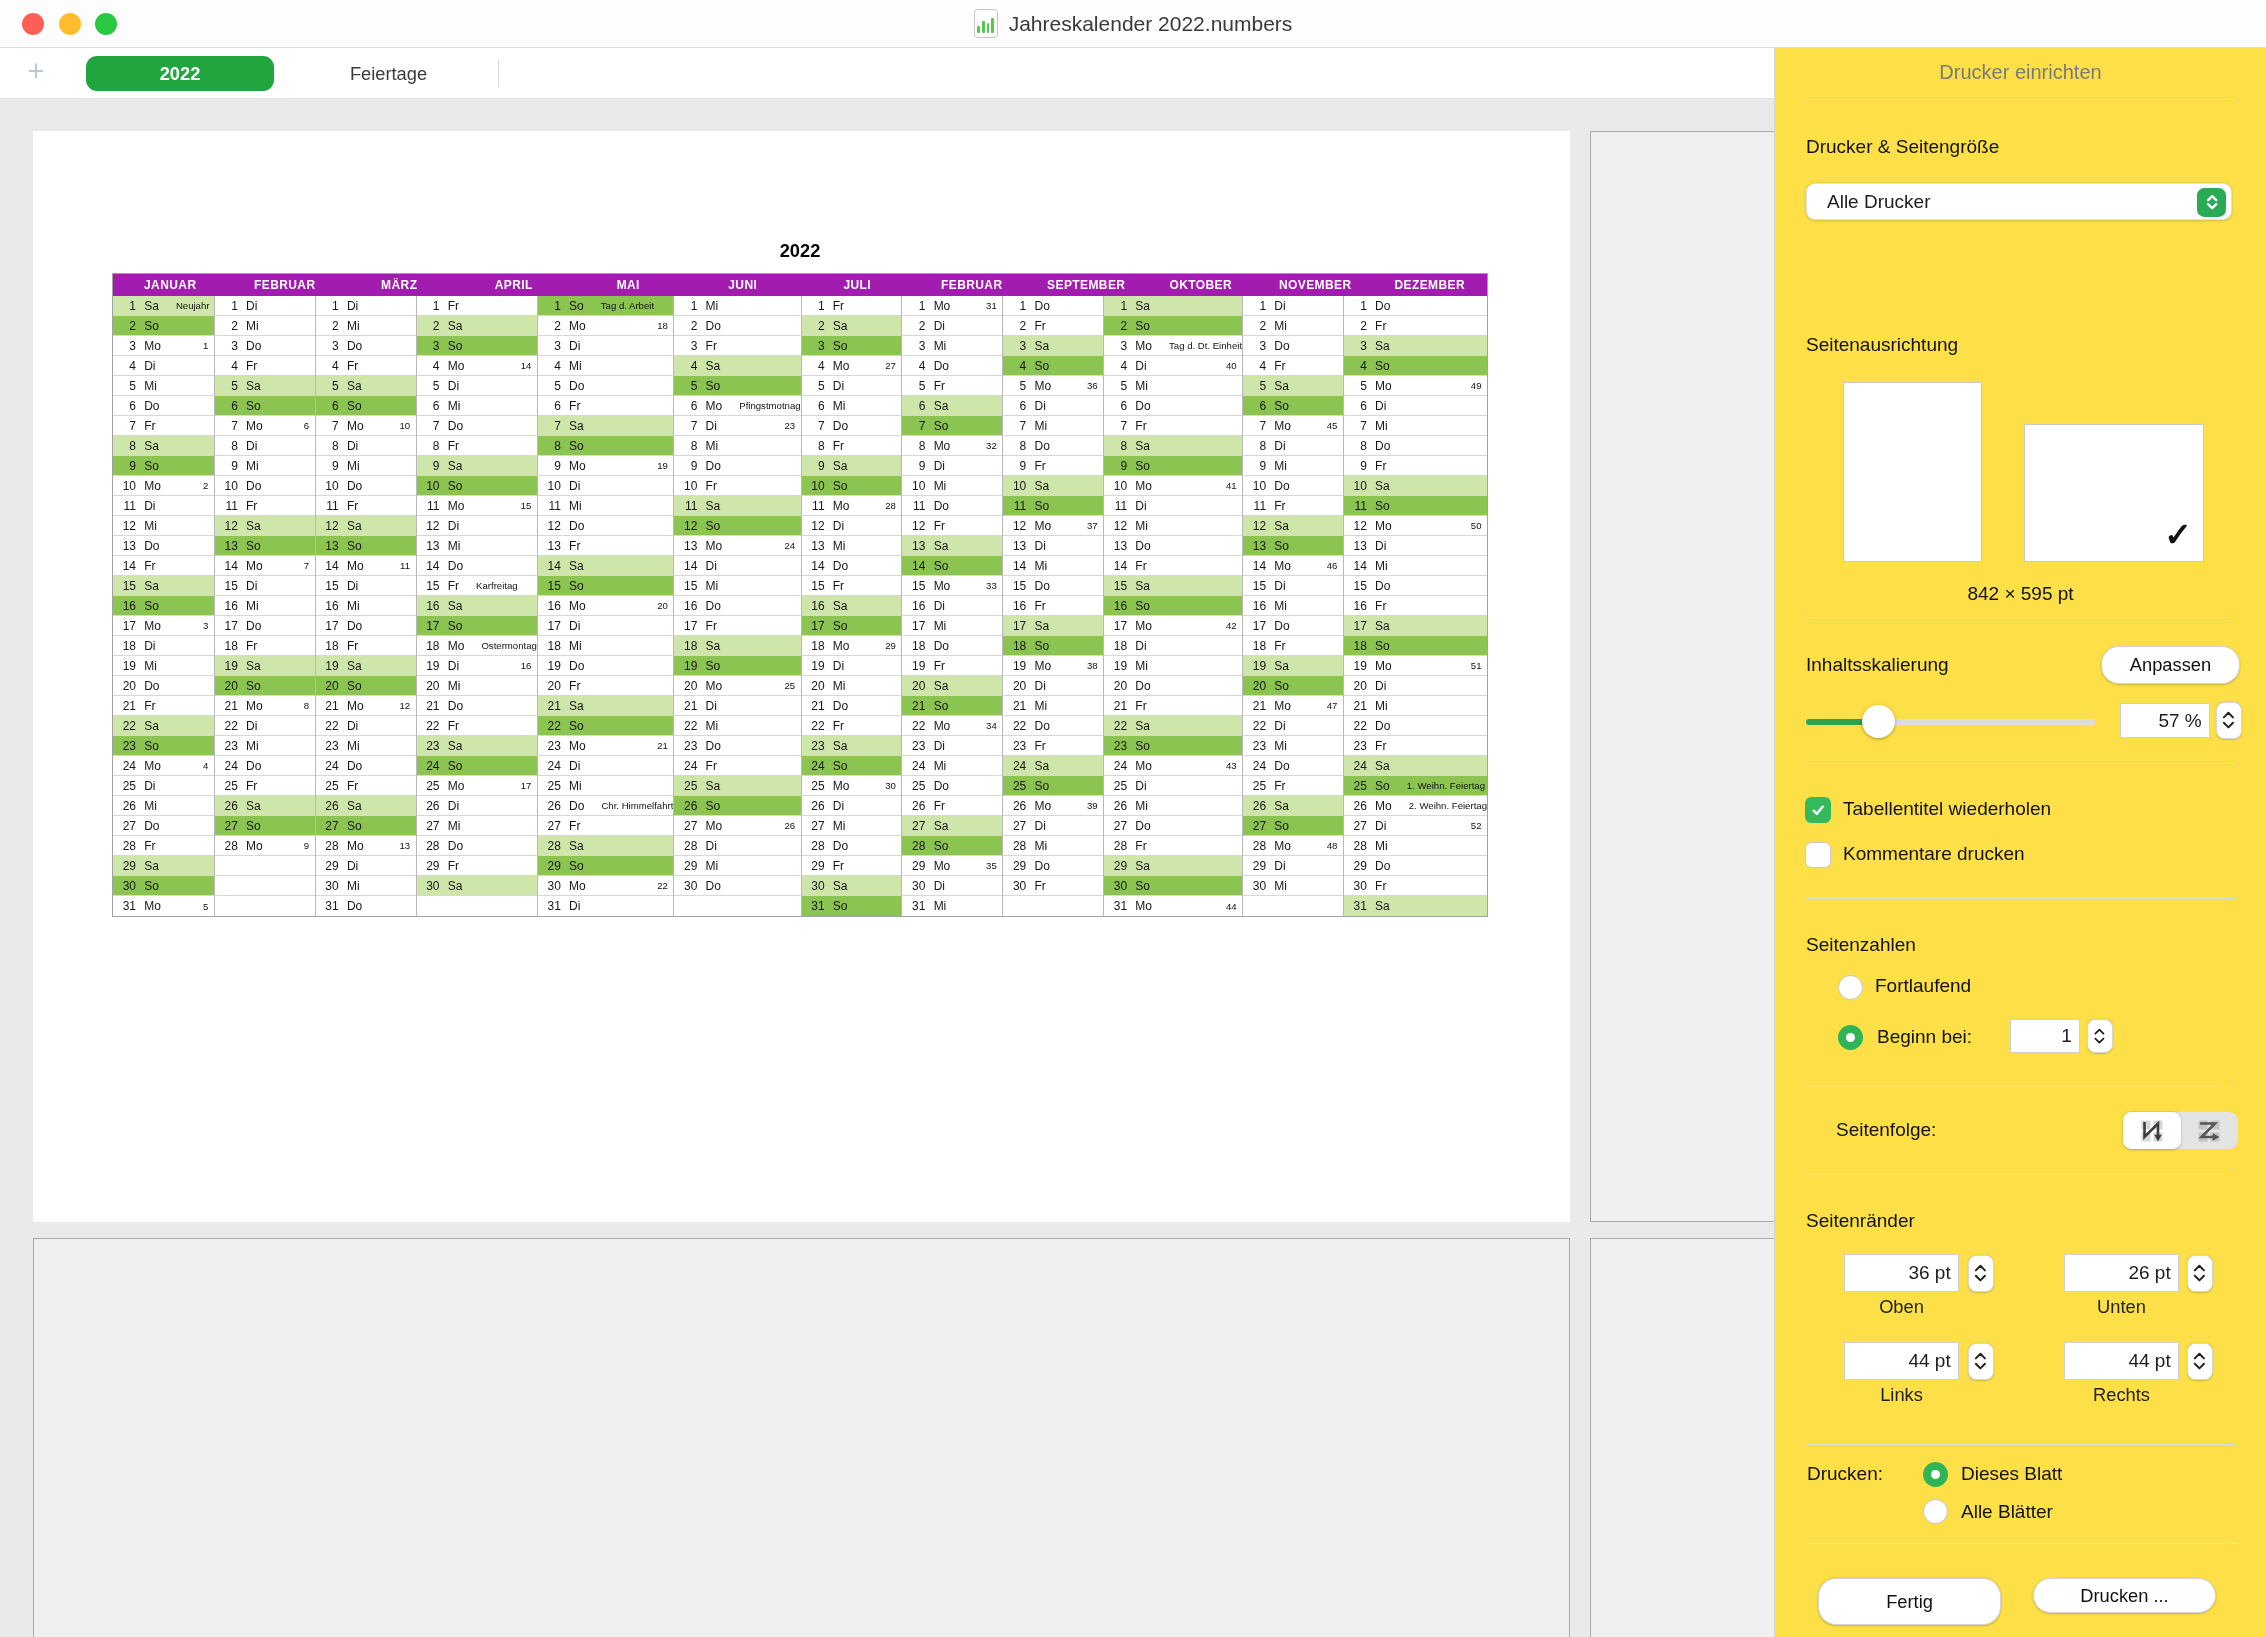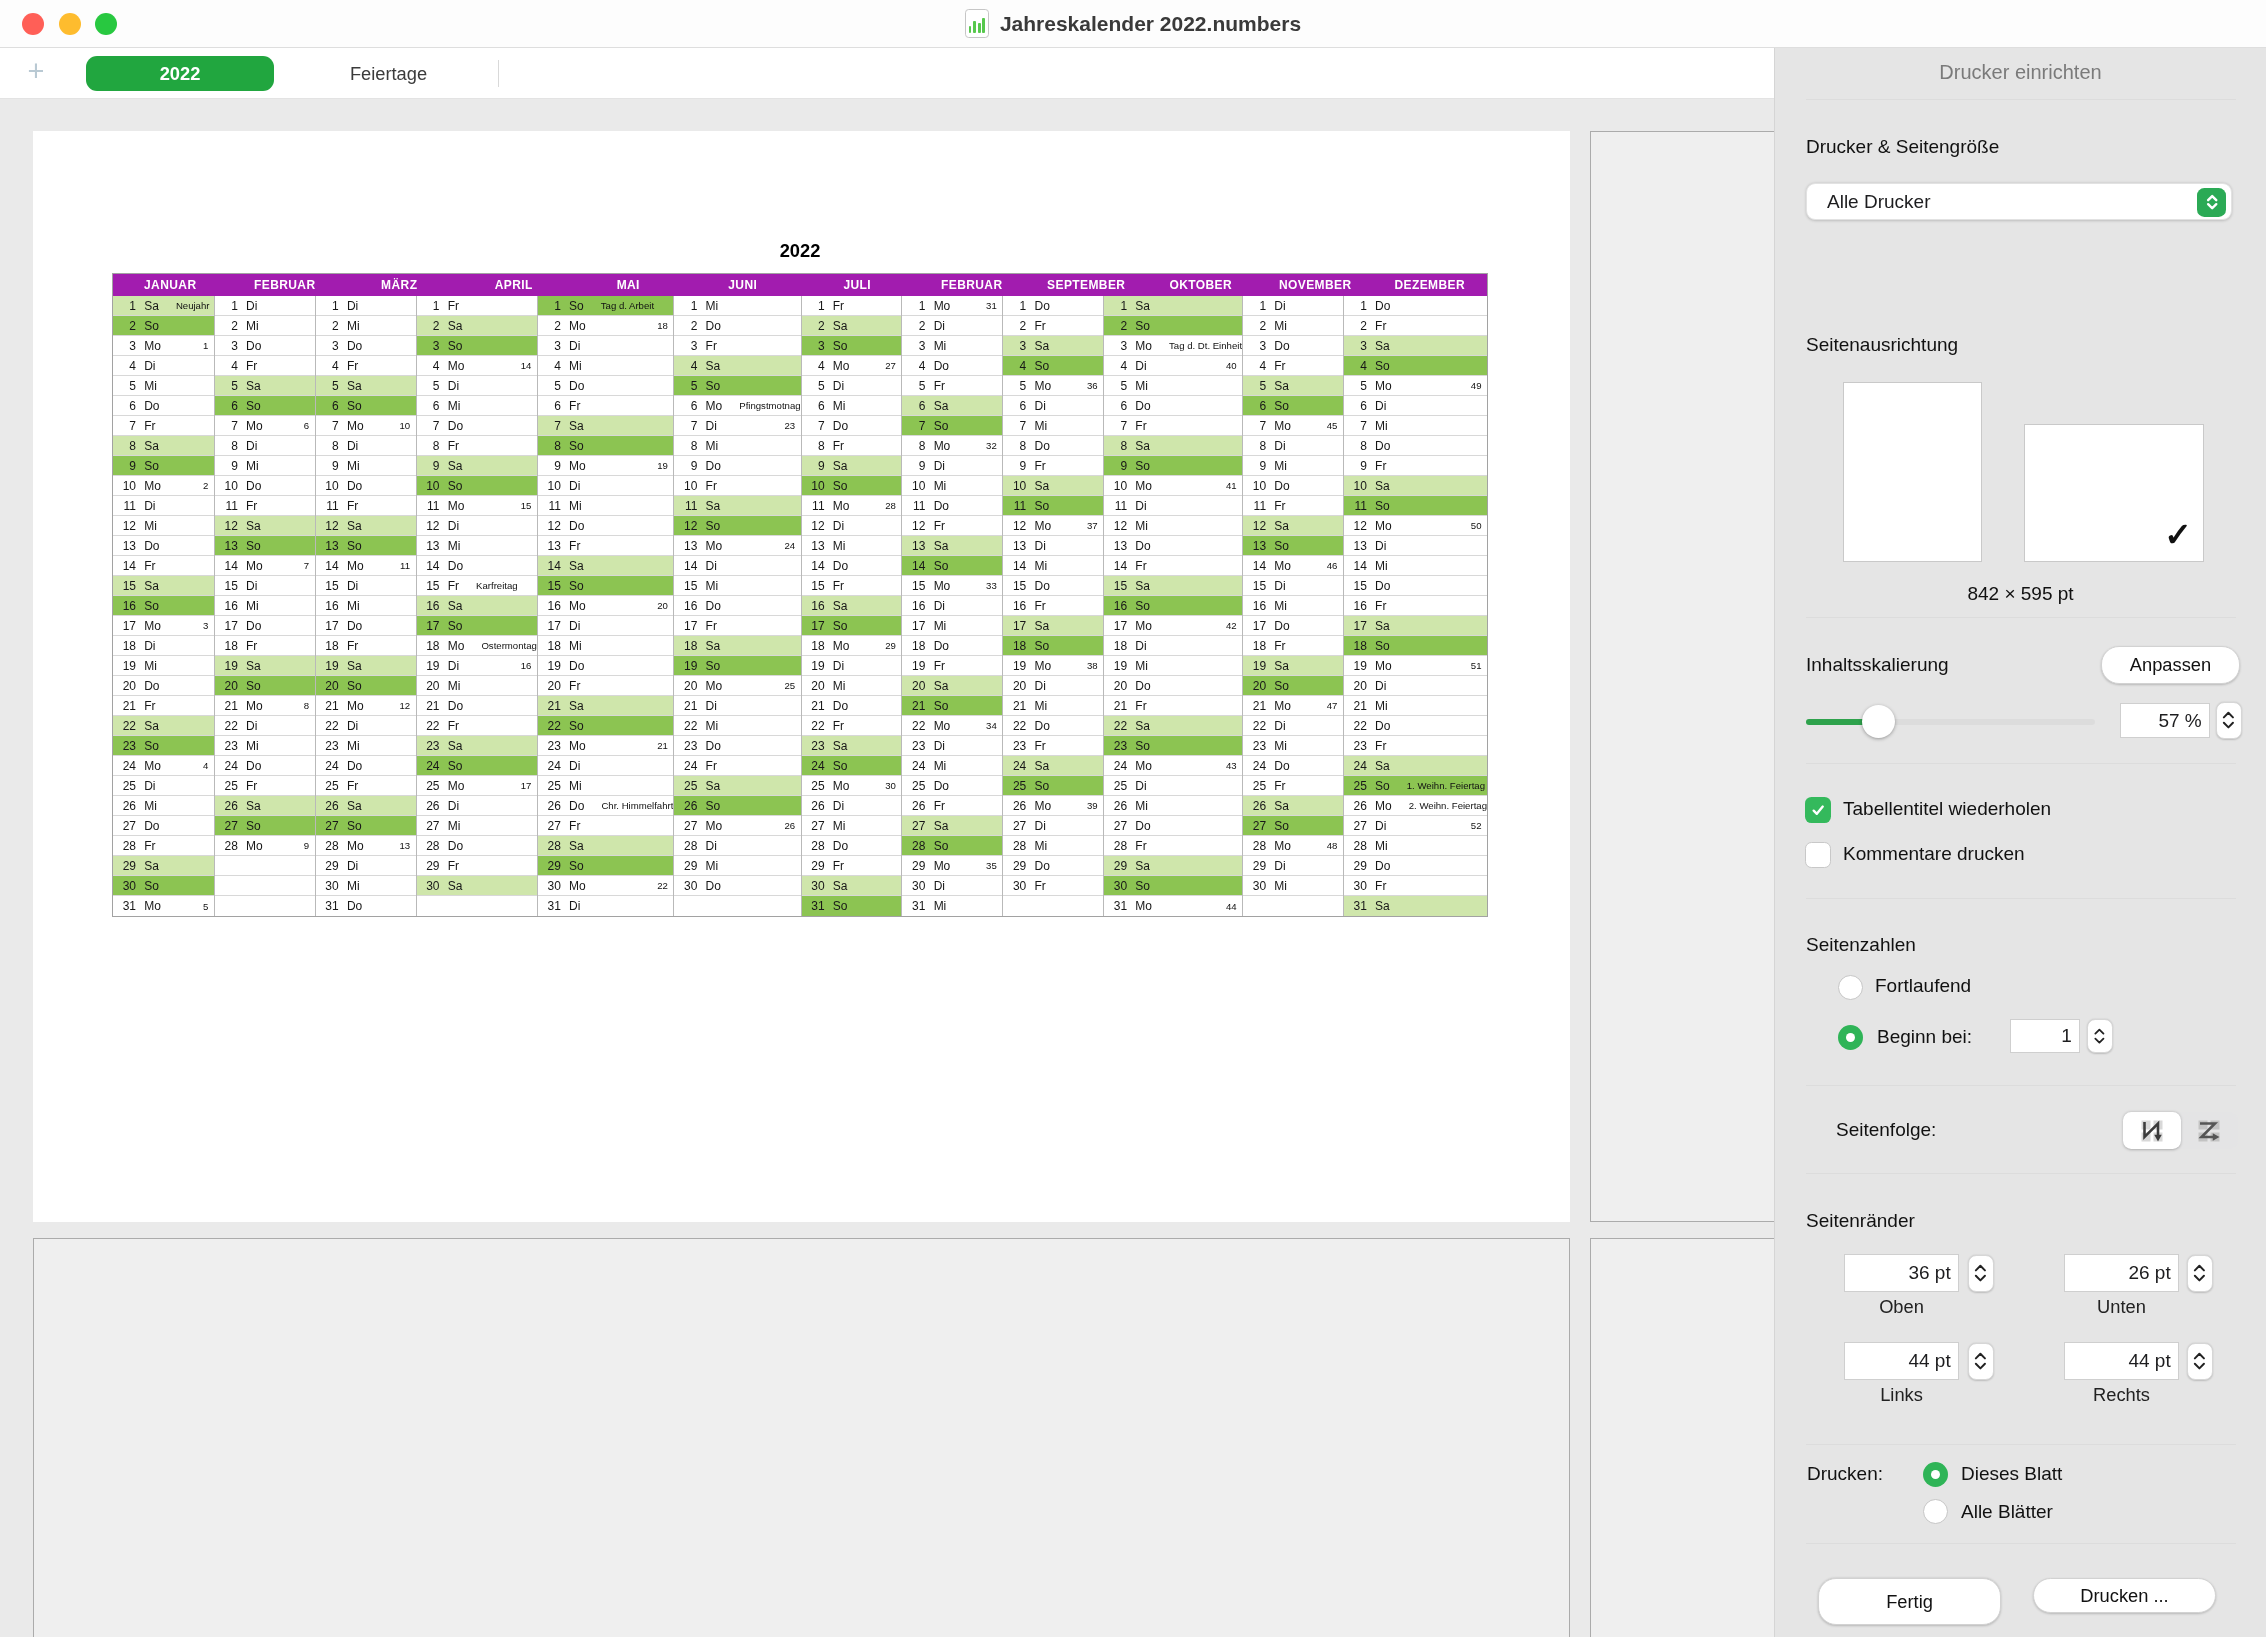--- a/index.html
+++ b/index.html
@@ -5,21 +5,21 @@
   html,body{margin:0;padding:0;background:#fff;}
   *{box-sizing:border-box;}
   .window{position:relative;width:2266px;height:1637px;overflow:hidden;
           font-family:"Liberation Sans",sans-serif;color:#1d1d1f;background:#fff;}
 
   
   .titlebar{position:absolute;left:0;top:0;width:2266px;height:48px;background:#fdfdfd;
             border-bottom:0.9px solid #dedede;display:flex;align-items:center;justify-content:center;}
   .traffic{position:absolute;left:22px;top:12.8px;display:flex;gap:14.6px;}
   .tl{width:22px;height:22px;border-radius:50%;}
-  .doc-title{display:flex;align-items:center;gap:11px;font-size:21px;font-weight:bold;color:#3a3a3a;}
+  .doc-title{display:flex;align-items:center;gap:11px;font-size:21px;font-weight:normal;color:#3a3a3a;}
   .numbers-icon{width:24px;height:29px;background:#fff;border:0.9px solid #c6c6c6;border-radius:3.7px;
                 position:relative;display:flex;align-items:flex-end;justify-content:center;gap:1.8px;padding:3.7px 2.7px;}
   .numbers-icon i{display:block;width:3.7px;background:#57c84d;border-radius:0.9px;}
 
   
   .tabbar{position:absolute;left:0;top:48px;width:1774px;height:51px;background:#fff;border-bottom:0.9px solid #e3e3e3;}
   .add-tab{position:absolute;left:27.4px;top:7.3px;font-size:29px;color:#b9c9d3;font-weight:300;}
   .tab-active{position:absolute;left:86px;top:8.2px;width:188px;height:35px;border-radius:11px;
               background:#21a63f;color:#fff;font-size:18.3px;font-weight:bold;
               display:flex;align-items:center;justify-content:center;}
@@ -49,21 +49,21 @@
         align-items:center;font-size:12px;color:#171717;background:#fff;overflow:hidden;white-space:nowrap;}
   .month .cell:last-child{border-bottom:none;}
   .cell.sat{background:#cfe6ab;}
   .cell.sun{background:#8cc452;}
   .cell .d{display:inline-block;width:23px;text-align:right;flex:none;}
   .cell .w{margin-left:8.2px;flex:none;}
   .cell .n{font-size:9.6px;margin-left:17px;color:#111;}
   .cell .wk{position:absolute;right:5.5px;font-size:9.6px;color:#111;}
 
   
-  .panel{position:absolute;left:1774px;top:48px;width:492px;height:1590px;background:#e5e5e5;
+  .panel{position:absolute;left:1774px;top:48px;width:492px;height:1590px;background:#fde047;
          border-left:0.9px solid #d5d5d5;font-size:19px;}
   .panel .sep{position:absolute;left:31px;width:430px;height:0.9px;background:#dcdcdc;}
   .panel-title{position:absolute;left:0;top:12.8px;width:100%;text-align:center;font-size:20px;color:#7a7a7a;}
   .sec-label{position:absolute;color:#111;}
 
   .dropdown{position:absolute;left:31px;width:426px;height:37px;background:#fff;border-radius:9.1px;
             box-shadow:0 0.9px 2.7px rgba(0,0,0,.18);border:0.5px solid #e2e2e2;
             display:flex;align-items:center;padding-left:20px;font-size:19px;}
   .dd-btn{position:absolute;right:4.6px;top:3.7px;width:29px;height:29px;border-radius:7.3px;background:#2baa55;
           display:flex;align-items:center;justify-content:center;}

